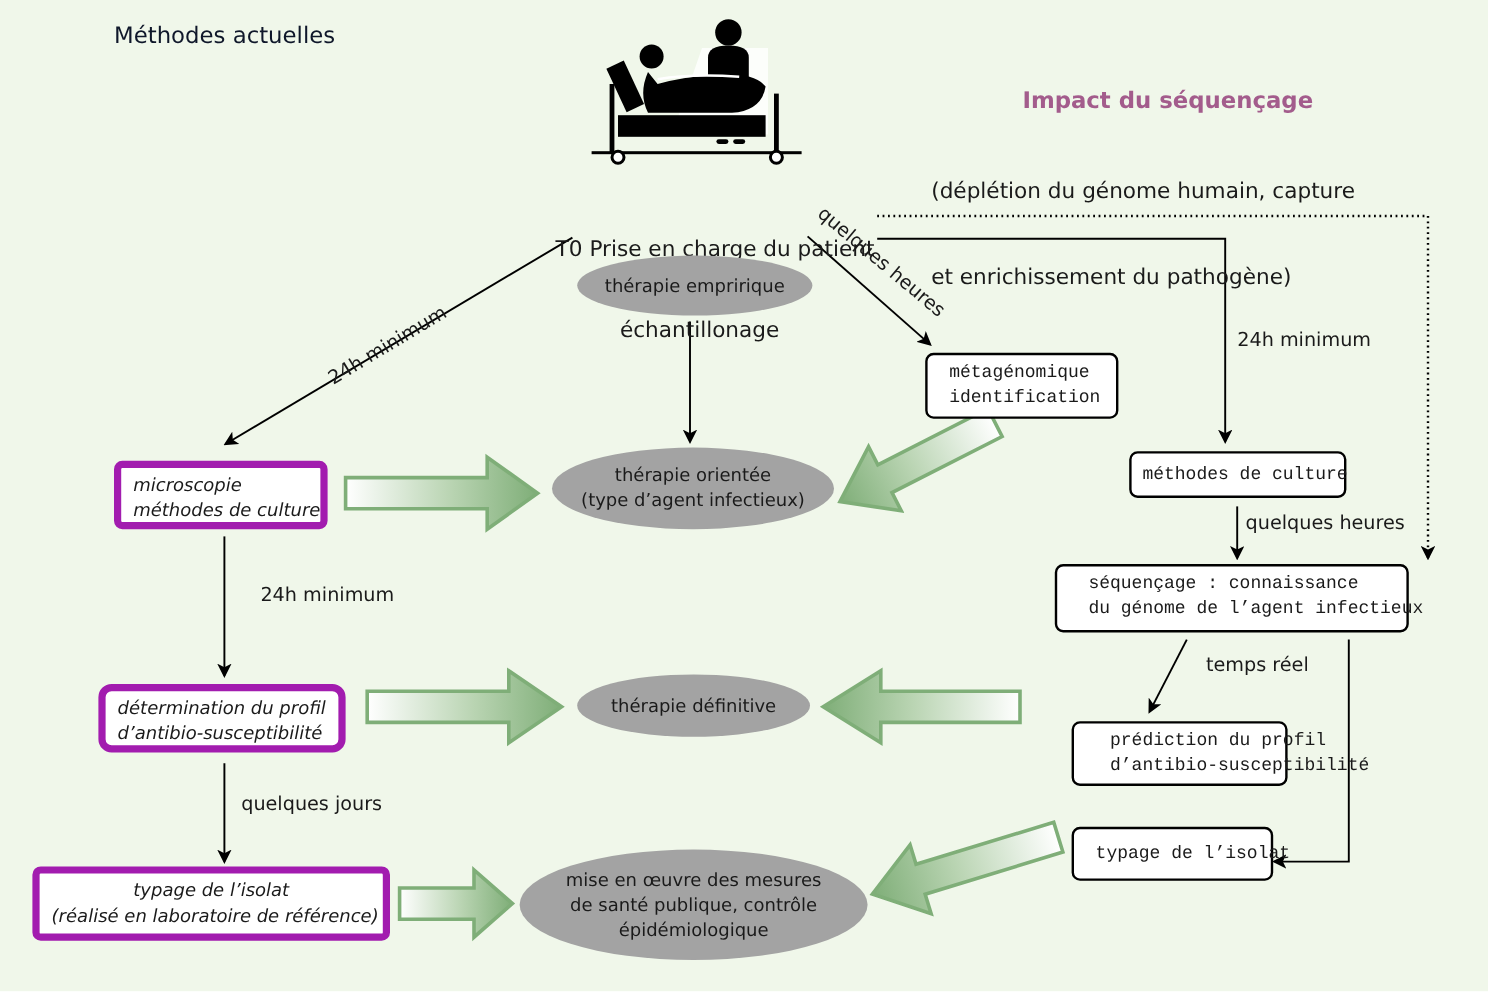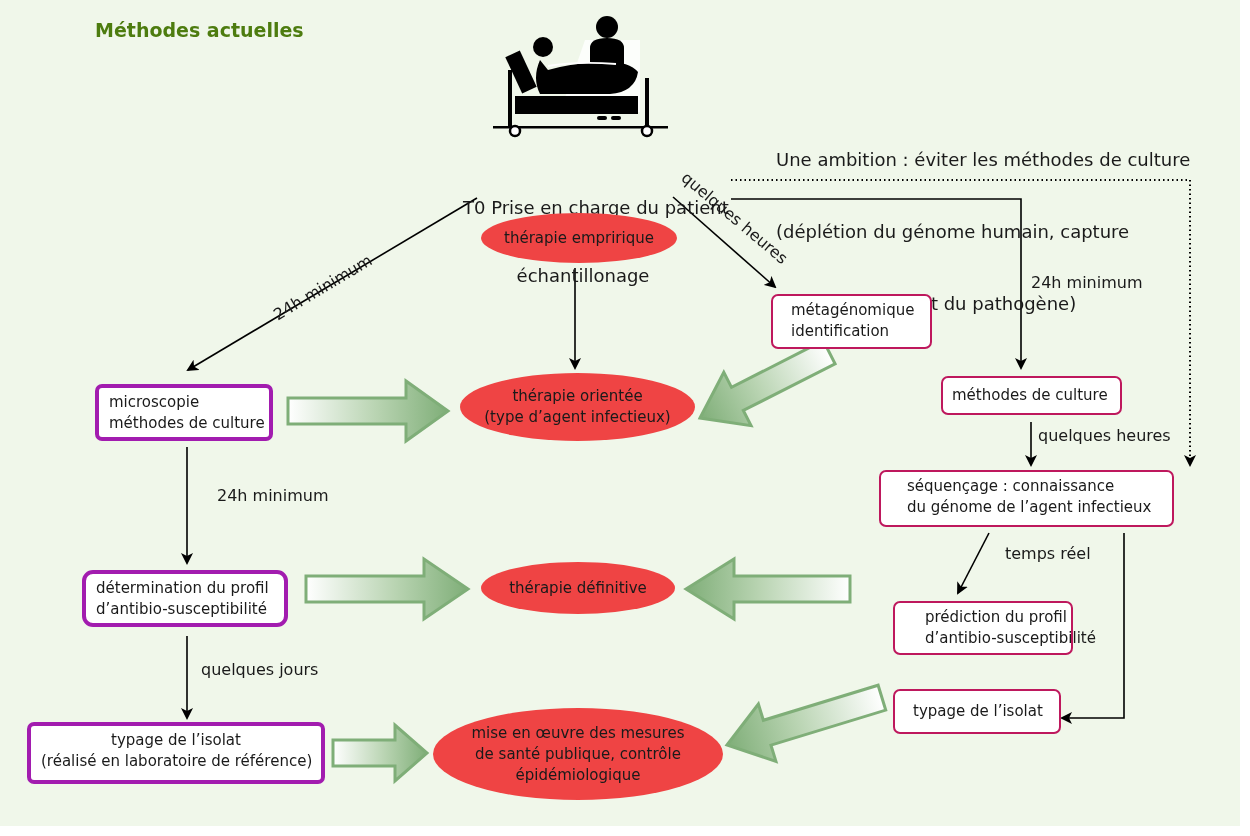--- a/index.html
+++ b/index.html
@@ -3,32 +3,32 @@
 <meta charset="utf-8">
 <style>
   html, body { margin: 0; padding: 0; }
   body {
     width: 1250px; height: 836px; background: #ffffff; position: relative; overflow: hidden;
     font-family: "DejaVu Sans", sans-serif; color: #1a1a1a;
   }
   #panel { position: absolute; left: 0; top: 0; width: 1240px; height: 826px; background: #f0f7ea; }
   svg#diagram { position: absolute; left: 0; top: 0; width: 1240px; height: 826px; }
   .txt { position: absolute; white-space: pre; line-height: 1.25; }
-  .h-blue { color: #4d7c0f; font-weight: bold; font-size: 19px; font-family: "DejaVu Sans", sans-serif; }
+  .h-blue { color: #0f172a; font-weight: normal; font-size: 19px; font-family: "DejaVu Sans", sans-serif; }
   .h-purple { color: #a35c8c; font-weight: bold; font-size: 19px; line-height: 26px; font-family: "DejaVu Sans", sans-serif; }
   .body-lg { font-size: 18px; }
   .body-md { font-size: 16px; }
   .box {
     position: absolute; background: #ffffff; border-radius: 7px; box-sizing: border-box;
     font-size: 15px; line-height: 21px; padding: 4px 10px; white-space: pre;
   }
-  .box.blue { border: 4px solid #a21caf; }
-  .box.purple { border: 2px solid #be185d; }
+  .box.blue { border: 6px solid #a21caf; font-style: italic; }
+  .box.purple { border: 2px solid #000000; font-family: Liberation Mono, monospace; }
   .ellipse {
-    position: absolute; background: #ef4444; border-radius: 50%; display: flex; align-items: center;
+    position: absolute; background: #a3a3a3; border-radius: 50%; display: flex; align-items: center;
     justify-content: center; text-align: center; font-size: 15px; line-height: 21px; white-space: pre;
   }
   .rot { transform-origin: left top; }
 </style>
 </head>
 <body>
 
 <div id="panel"></div>
 
 <svg id="diagram" viewBox="0 0 1240 826" xmlns="http://www.w3.org/2000/svg">
@@ -93,29 +93,29 @@
   <g transform="translate(686,589)">
     <path d="M0,0 L48,-30 L48,-13 L164,-13 L164,13 L48,13 L48,30 Z" fill="url(#gL)" stroke="#7fae78" stroke-width="3"></path>
   </g>
   <g transform="translate(727,745) rotate(-17)">
     <path d="M0,0 L42,-30 L42,-13 L162,-13 L162,13 L42,13 L42,30 Z" fill="url(#gL)" stroke="#7fae78" stroke-width="3"></path>
   </g>
 </svg>
 
 <div class="txt h-blue" style="left:95px;top:19px;">Méthodes actuelles</div>
 <div class="txt h-purple" style="left:852px;top:19px;">
+  <div>Impact du séquençage</div>
 </div>
 
 <div class="txt body-lg" style="left:463px;top:152px;text-align:center;width:240px;">
   <div>T0 Prise en charge du patient</div>
   <div>échantillonage</div>
 </div>
 
 <div class="txt body-lg" style="left:776px;top:100px;line-height:24px;">
-  <div>Une ambition : éviter les méthodes de culture</div>
   <div>(déplétion du génome humain, capture</div>
   <div>et enrichissement du pathogène)</div>
 </div>
 
 <div class="box blue" style="left:95px;top:384px;width:178px;height:57px;">microscopie
 méthodes de culture</div>
 <div class="box blue" style="left:82px;top:570px;width:206px;height:57px;border-radius:11px;">détermination du profil
 d’antibio-susceptibilité</div>
 <div class="box blue" style="left:27px;top:722px;width:298px;height:62px;text-align:center;">typage de l’isolat
 (réalisé en laboratoire de référence)</div>

